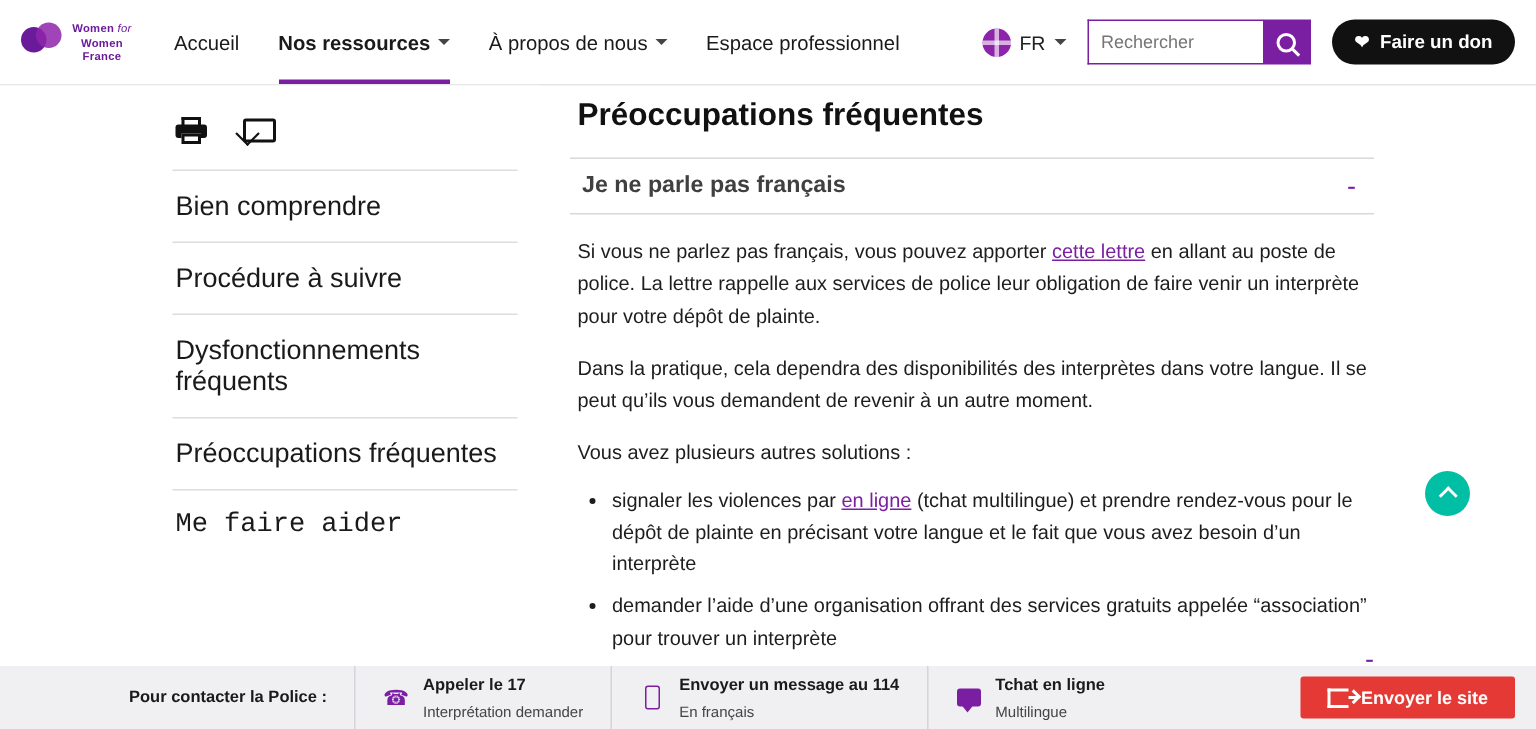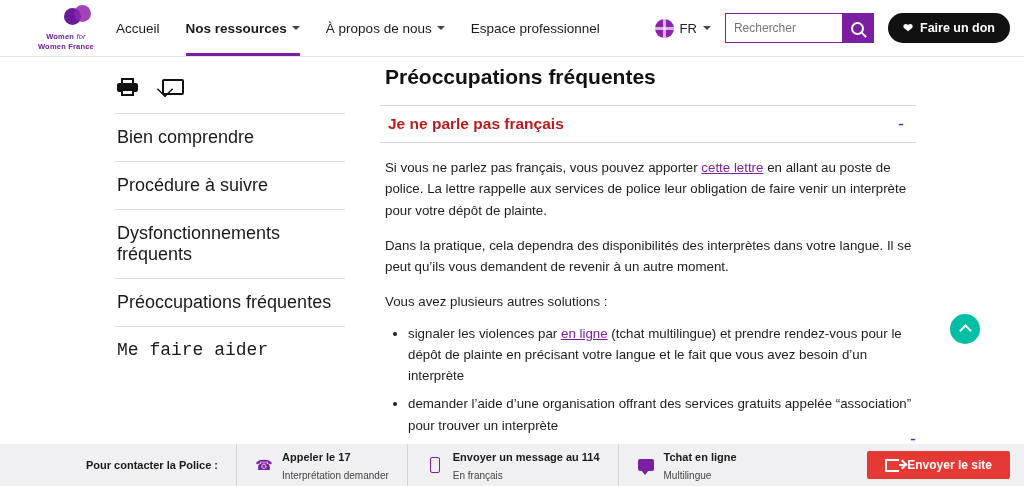--- a/index.html
+++ b/index.html
@@ -13,21 +13,21 @@
   }
   .page { position: relative; width: 1024px; height: 486px; background: #fff; }
 
   
   .header {
     position: absolute; top: 0; left: 0; width: 1024px; height: 57px;
     background: #ffffff;
     border-bottom: 1px solid #e6e6e6;
     display: flex; align-items: center;
   }
-  .logo { margin-left: 14px; width: 80px; display: flex; flex-direction: column; align-items: flex-end; }
+  .logo { margin-left: 14px; width: 80px; display: flex; flex-direction: row; align-items: center; }
   .logo-mark { width: 30px; height: 26px; position: relative; }
   .logo-mark .d1, .logo-mark .d2 {
     position: absolute; width: 17px; height: 17px; border-radius: 50%;
   }
   .logo-mark .d1 { left: 0; top: 3px; background: #6a1b9a; }
   .logo-mark .d2 { left: 10px; top: 0px; background: #8e24aa; opacity: .85; }
   .logo-text { font-size: 7.5px; font-weight: 700; color: #6a1b9a; letter-spacing: .2px; line-height: 1.25; text-align: center; margin-top: 1px; }
   .logo-text .it { font-style: italic; font-weight: 400; }
 
   .nav { display: flex; align-items: center; margin-left: 22px; gap: 26px; height: 100%; }
@@ -94,21 +94,21 @@
   .side-item.current { }
 
   
   .main { position: absolute; left: 380px; top: 57px; width: 560px; height: 429px; }
   .h1 { font-size: 21px; font-weight: 700; color: #111; margin: 8px 0 16px 5px; }
   .accordion-head {
     display: flex; align-items: center; justify-content: space-between;
     border-top: 1px solid #d8d8d8; border-bottom: 1px solid #d8d8d8;
     padding: 9px 12px 9px 8px; margin-right: 24px;
   }
-  .accordion-title { font-size: 15.5px; font-weight: 700; color: #b91c1c; }
+  .accordion-title { font-size: 15.5px; font-weight: 700; color: #404040; }
   .acc-toggle { font-size: 18px; color: #7b1fa2; cursor: pointer; line-height: 1; }
   .body-text { font-size: 13.3px; line-height: 1.6; color: #1d1d1d; margin: 14px 2px 0 5px; width: 528px; }
   .body-text a { color: #7b1fa2; text-decoration: underline; }
   ul.bullets { margin: 10px 0 0 20px; padding: 0 0 0 8px; }
   ul.bullets li { font-size: 13.3px; line-height: 1.6; color: #1d1d1d; margin-bottom: 7px; width: 512px; }
   ul.bullets li a { color: #7b1fa2; text-decoration: underline; }
 
   .acc-bottom { position: absolute; right: 24px; top: 372px; font-size: 18px; color: #7b1fa2; }
   .acc-bottom-line { position:absolute; left: 5px; right: 24px; top: 388px; height: 1px; background: #d8d8d8; }
 

